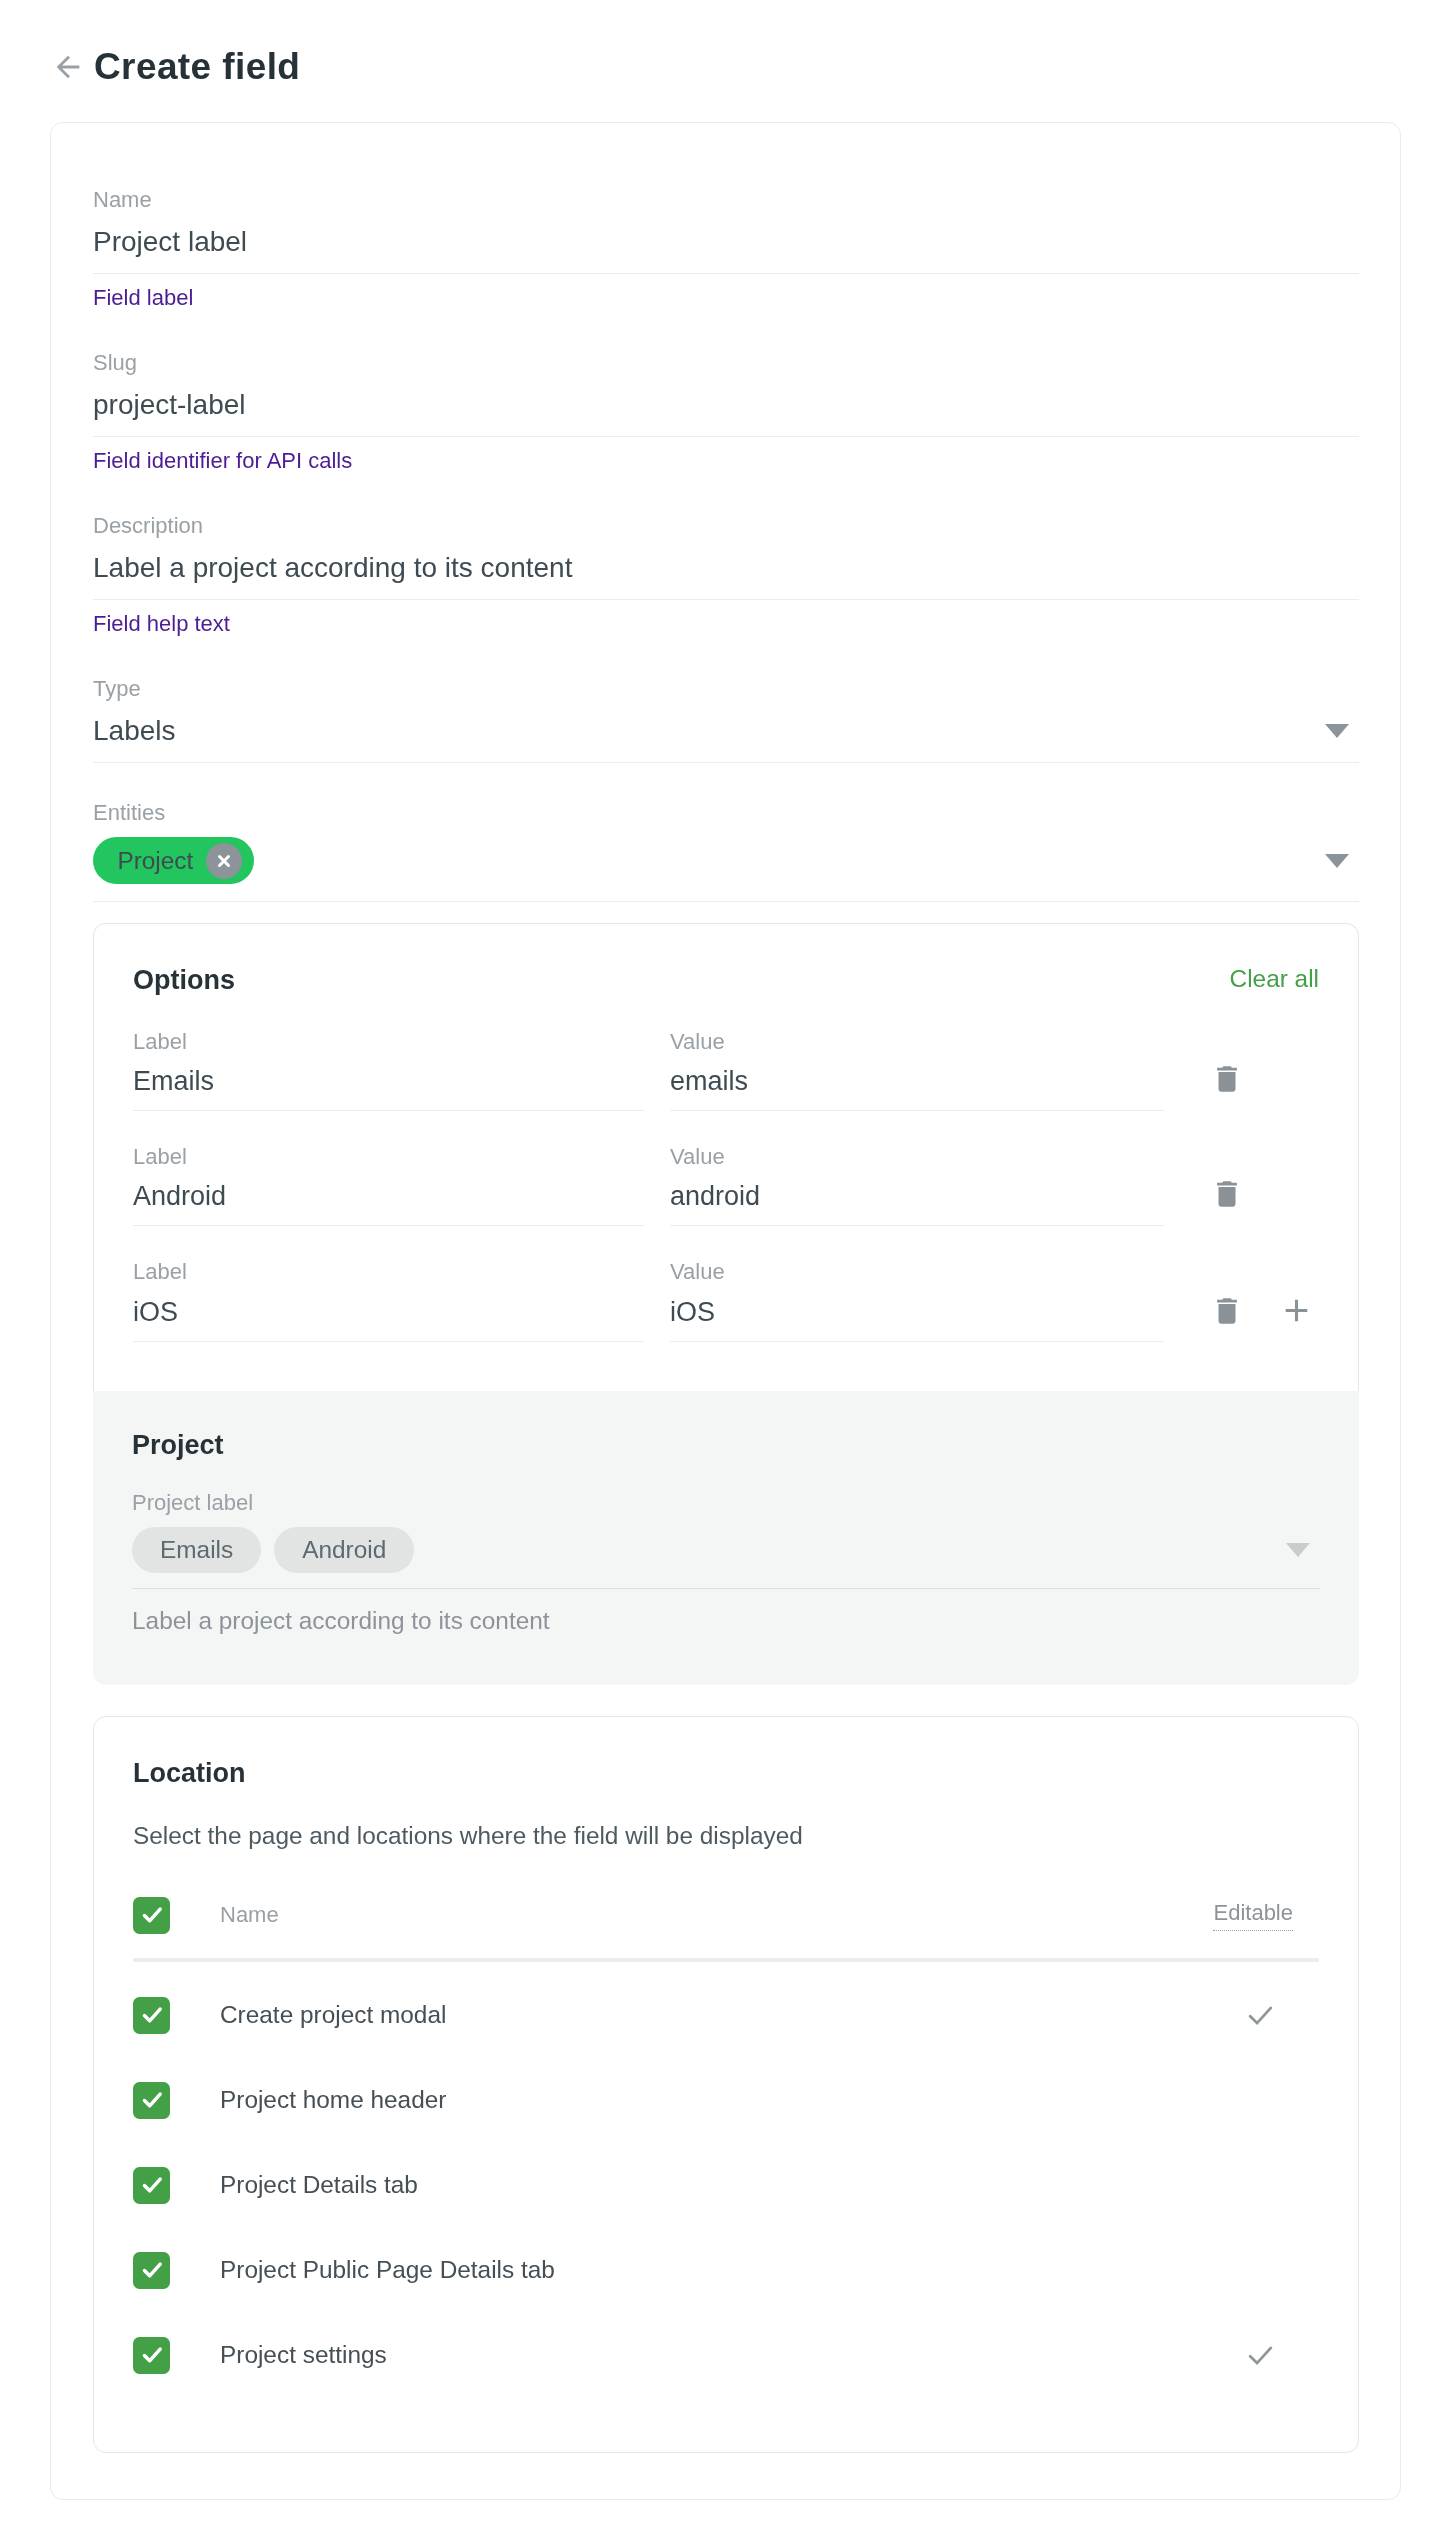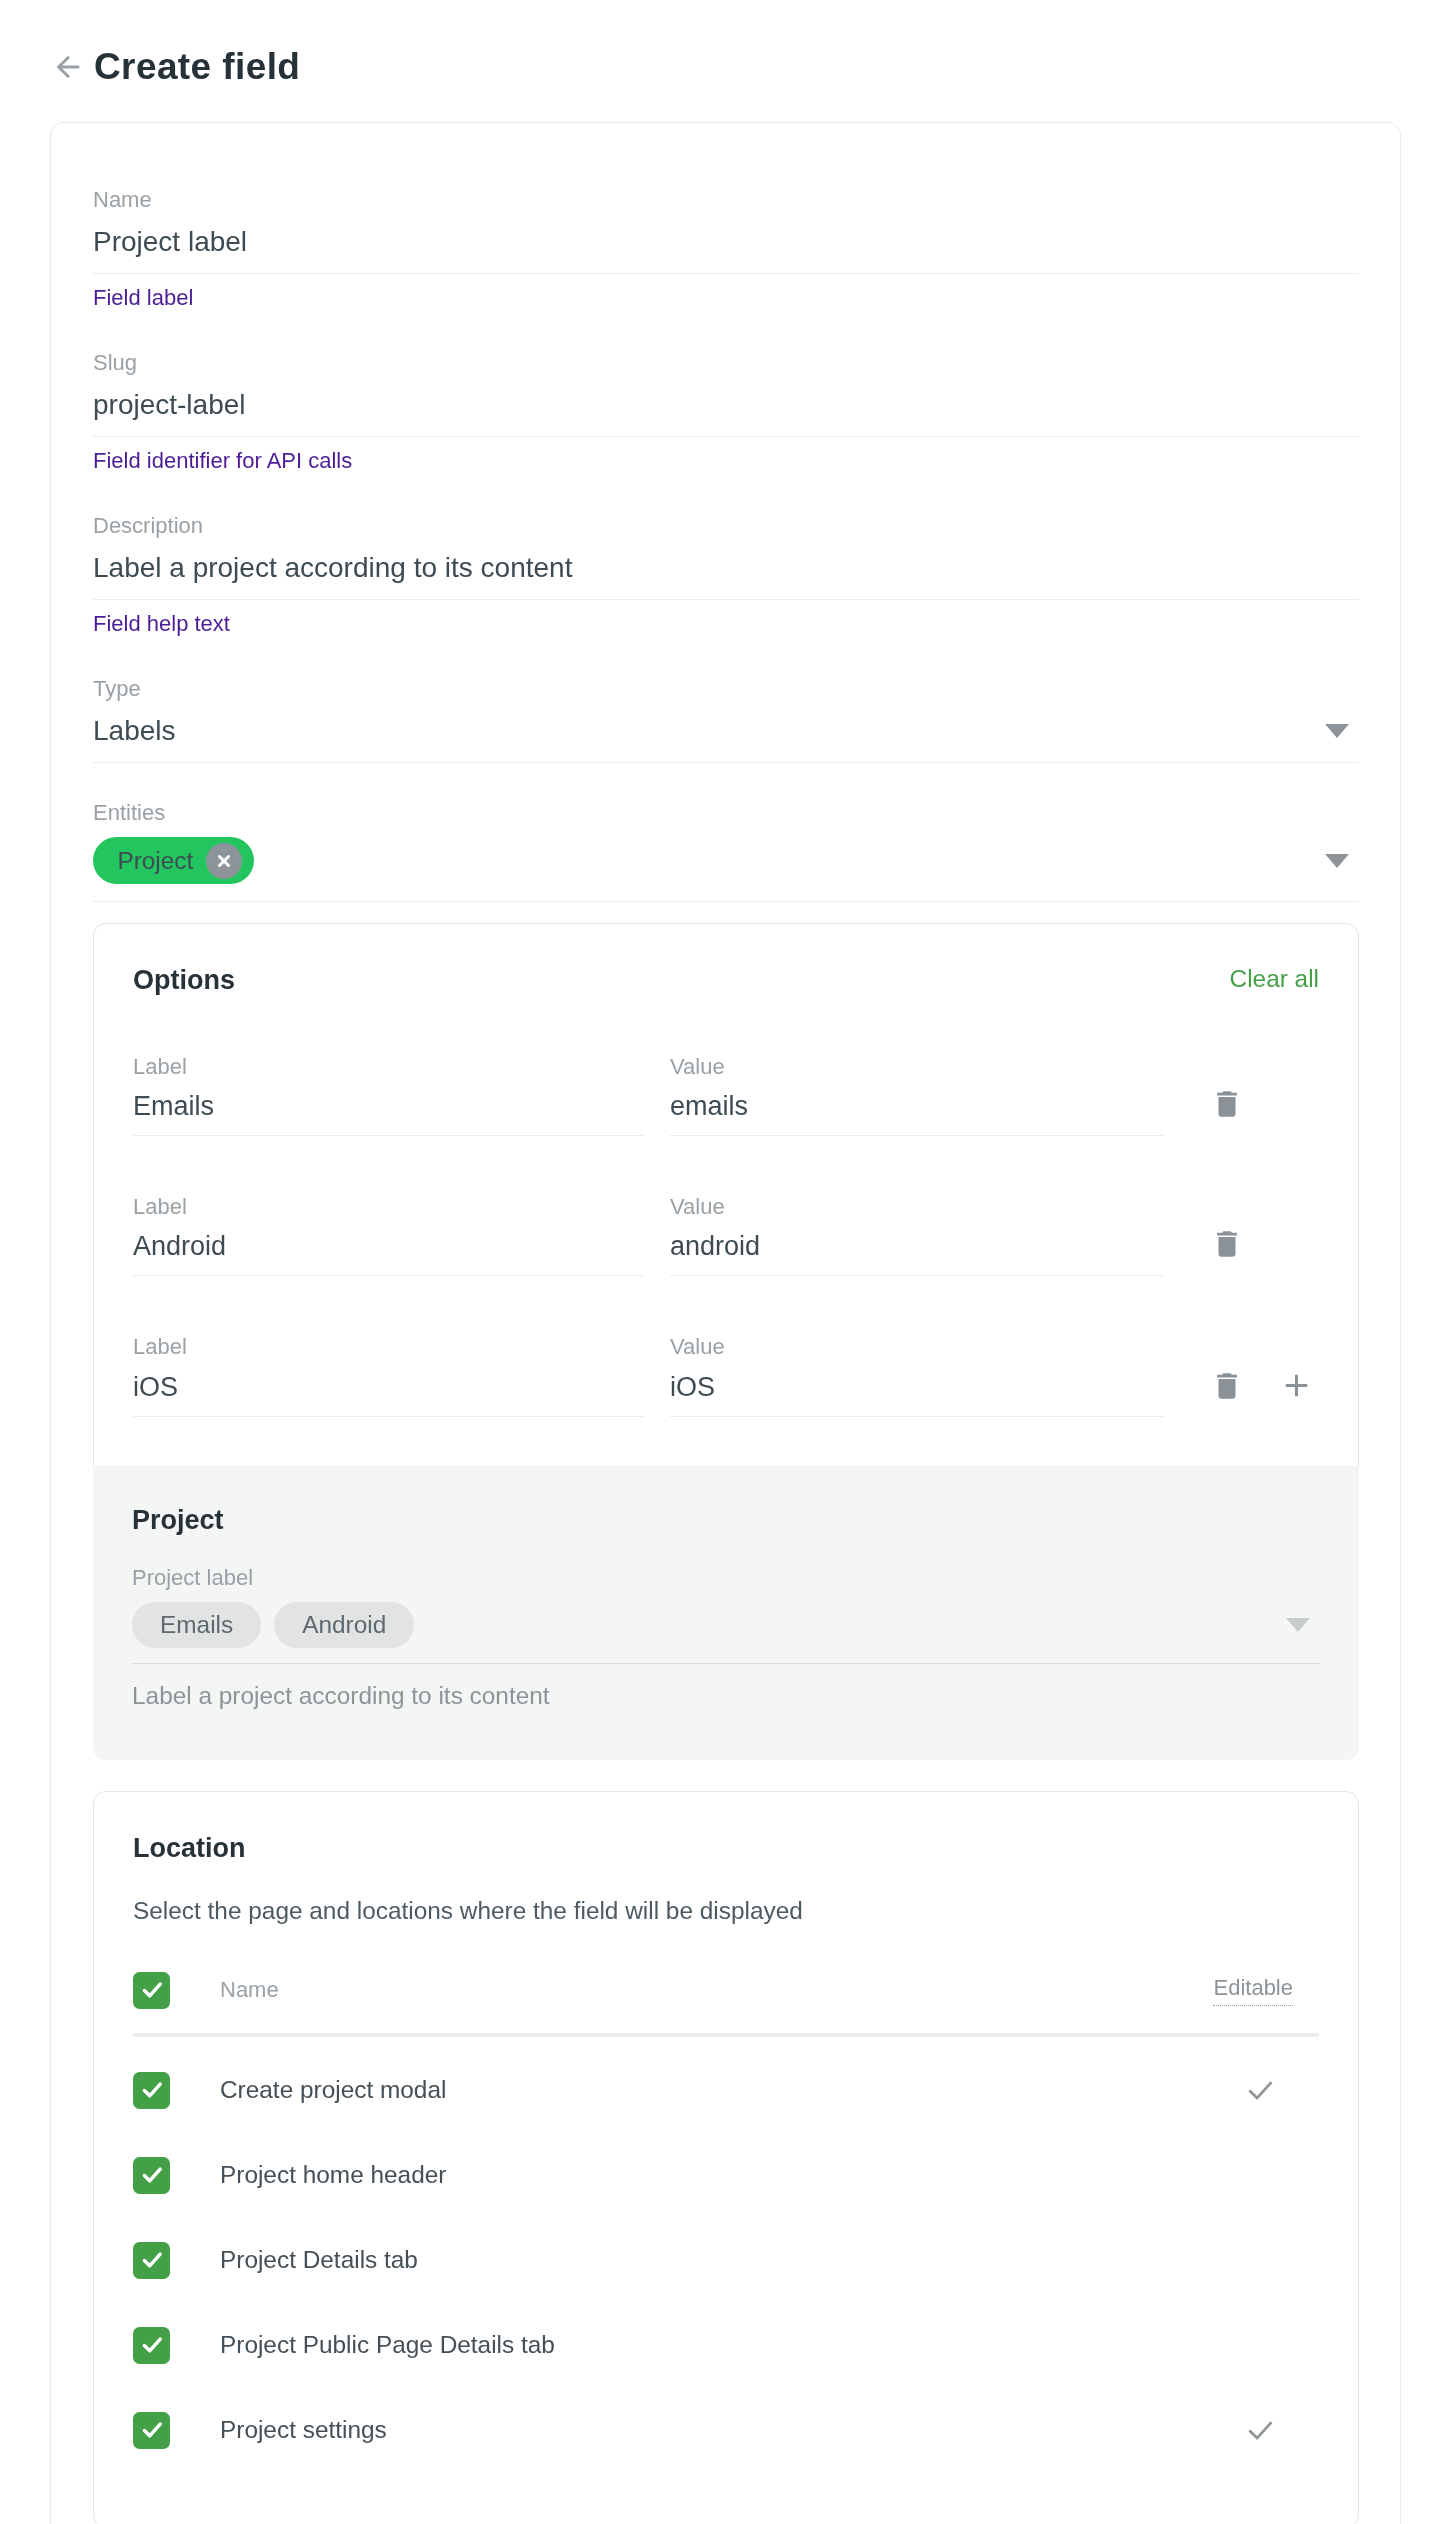--- a/index.html
+++ b/index.html
@@ -70,21 +70,21 @@
   .options-box {
     border: 1.6px solid #e5e7e7;
     border-radius: 13px 13px 0 0;
     border-bottom: none;
     padding: 41px 39px 49px 39px;
     margin-top: 21px;
   }
   .box-head { display: flex; align-items: flex-start; justify-content: space-between; }
   .box-title { font-size: 27px; font-weight: 700; color: #263238; }
   .clear-all { font-size: 24.4px; color: #43a047; cursor: pointer; }
-  .option-row { display: flex; align-items: flex-start; margin-top: 58px; }
+  .option-row { display: flex; align-items: flex-start; margin-top: 33px; }
   .opt-col-label { width: 511px; }
   .opt-col-value { width: 494px; margin-left: 26px; }
   .mini-label { font-size: 22px; color: #9aa1a6; }
   .opt-value {
     font-size: 27px; color: #3e4b52;
     margin-top: 11.4px; padding-bottom: 13px;
     border-bottom: 1.6px solid #ebecec;
   }
   .opt-actions { display: flex; align-items: center; gap: 34px; margin-left: 46px; margin-top: 33px; }
   .icon-btn { background: none; border: none; cursor: pointer; padding: 0; display: flex; }

